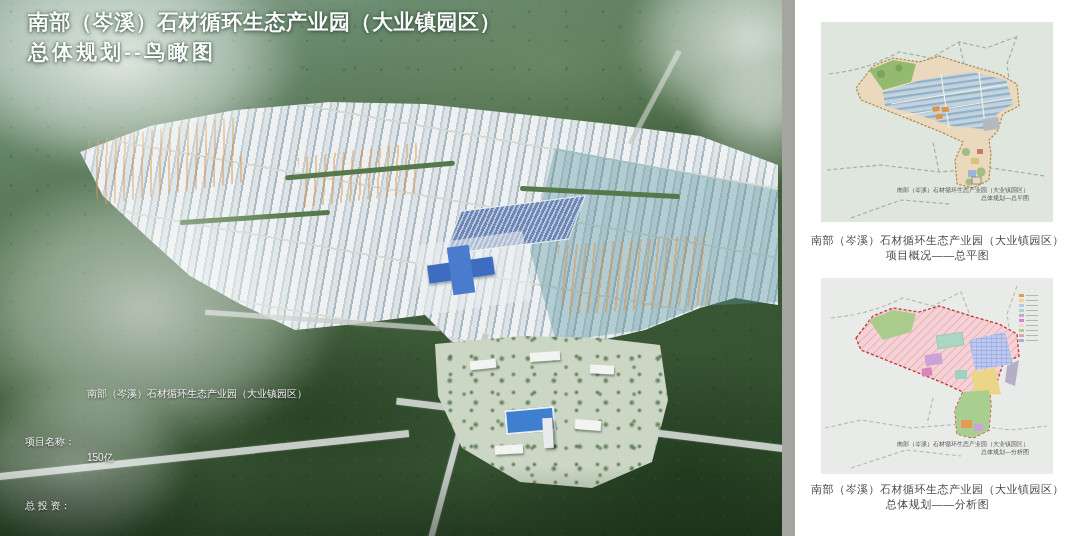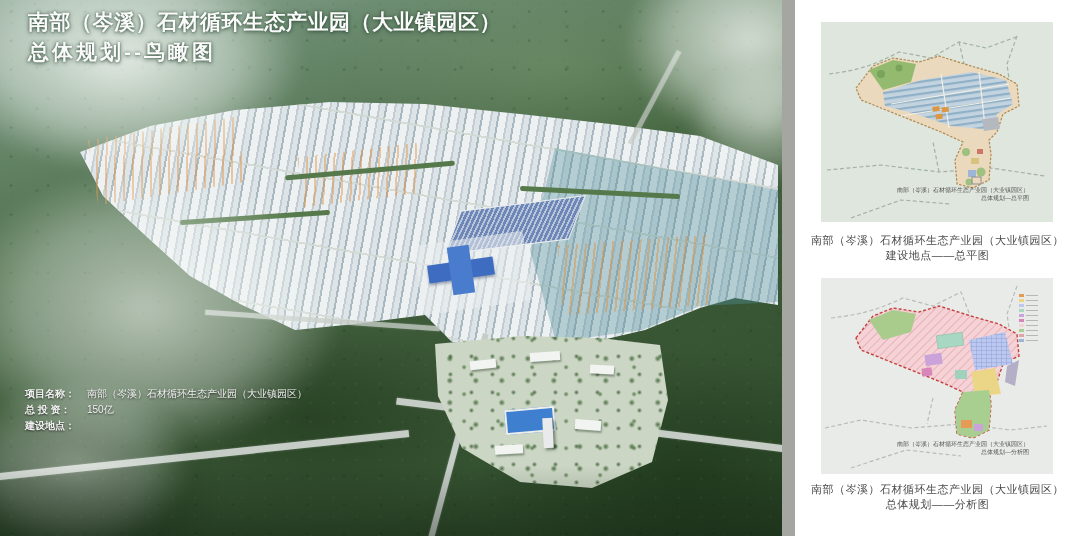--- a/index.html
+++ b/index.html
@@ -55,21 +55,21 @@
   .vignette{position:absolute;left:0;bottom:0;width:782px;height:70px;background:linear-gradient(to bottom, transparent, rgba(8,18,8,.35));}
 
   .title-block{position:absolute;left:28px;top:7px;width:482px;color:#fafafa;font-weight:bold;
     text-shadow:0 1px 4px rgba(40,70,50,.9),0 0 2px rgba(40,70,50,.6);}
   .title-line1{font-size:21px;letter-spacing:.5px;line-height:30px;white-space:nowrap;}
   .title-line2{font-size:21px;letter-spacing:3px;line-height:30px;text-align:left;}
 
   .info-block{position:absolute;left:25px;top:387px;width:338px;color:#f2f2f2;font-size:10px;line-height:14.8px;
     text-shadow:0 1px 2px rgba(0,0,0,.65);}
   .info-row{display:flex;align-items:flex-start;margin-bottom:1px;}
-  .info-label{font-weight:bold;width:62px;flex-shrink:0;white-space:nowrap;}
+  .info-label{font-weight:normal;width:62px;flex-shrink:0;white-space:nowrap;margin-top:48px;}
   .info-value{flex:1;}
 
   
   .divider{position:absolute;left:782px;top:0;width:13px;height:536px;background:#a5a6a2;}
   .panel{position:absolute;left:795px;top:0;width:285px;height:536px;background:#ffffff;}
   .figure{position:absolute;left:26px;width:232px;}
   .fig1{top:22px;height:200px;}
   .fig2{top:278px;height:196px;}
   .caption{position:absolute;left:0;width:285px;text-align:center;color:#4a4a4a;font-size:11px;line-height:15px;letter-spacing:.5px;}
   .cap1{top:233px;}
@@ -195,21 +195,21 @@
           <rect x="156" y="127" width="6" height="5" fill="#cc7766"></rect>
           <rect x="147" y="148" width="8" height="7" fill="#9db6d8"></rect>
           <rect x="151" y="155" width="9" height="7" fill="none" stroke="#8a8f96" stroke-width="1"></rect>
         </g>
         <text x="208" y="170" text-anchor="end" font-size="6" fill="#555555">南部（岑溪）石材循环生态产业园（大业镇园区）</text>
         <text x="208" y="178" text-anchor="end" font-size="6" fill="#555555">总体规划—总平图</text>
       </svg>
     </div>
     <div class="caption cap1">
       <div>南部（岑溪）石材循环生态产业园（大业镇园区）</div>
-      <div>建设地点——总平图</div>
+      <div>项目概况——总平图</div>
     </div>
 
     <div class="figure fig2">
       <svg width="232" height="196" viewBox="0 0 232 196">
         <rect x="0" y="0" width="232" height="196" fill="#e9ebe8"></rect>
         <g stroke="#b8bcb8" stroke-width="1.2" stroke-dasharray="4 2.5" fill="none">
           <path d="M10,40 C45,36 60,30 82,20 L112,28 L140,14 L150,40"></path>
           <path d="M196,8 L186,36 L190,64"></path>
           <path d="M4,150 L40,142 L90,150 L140,146 L190,152 L226,148"></path>
           <path d="M30,190 L85,172 L140,178"></path>

